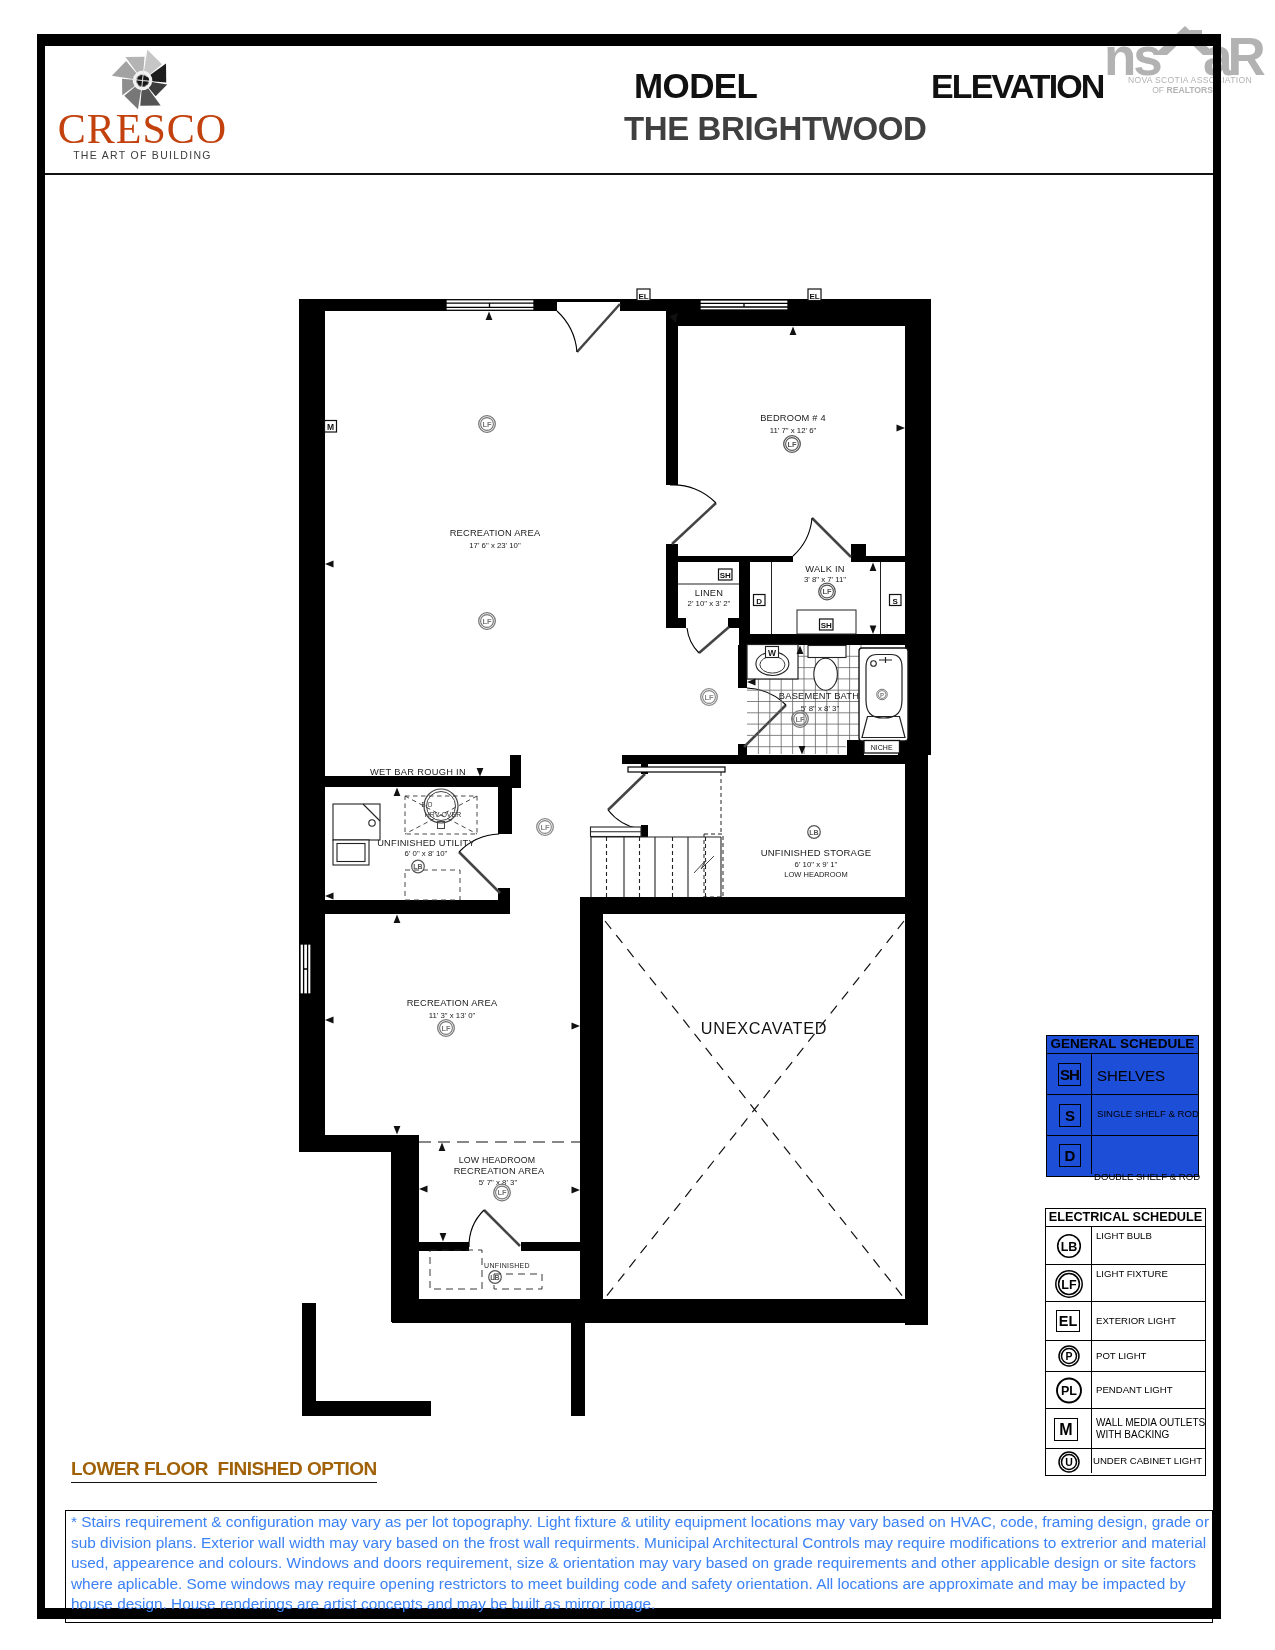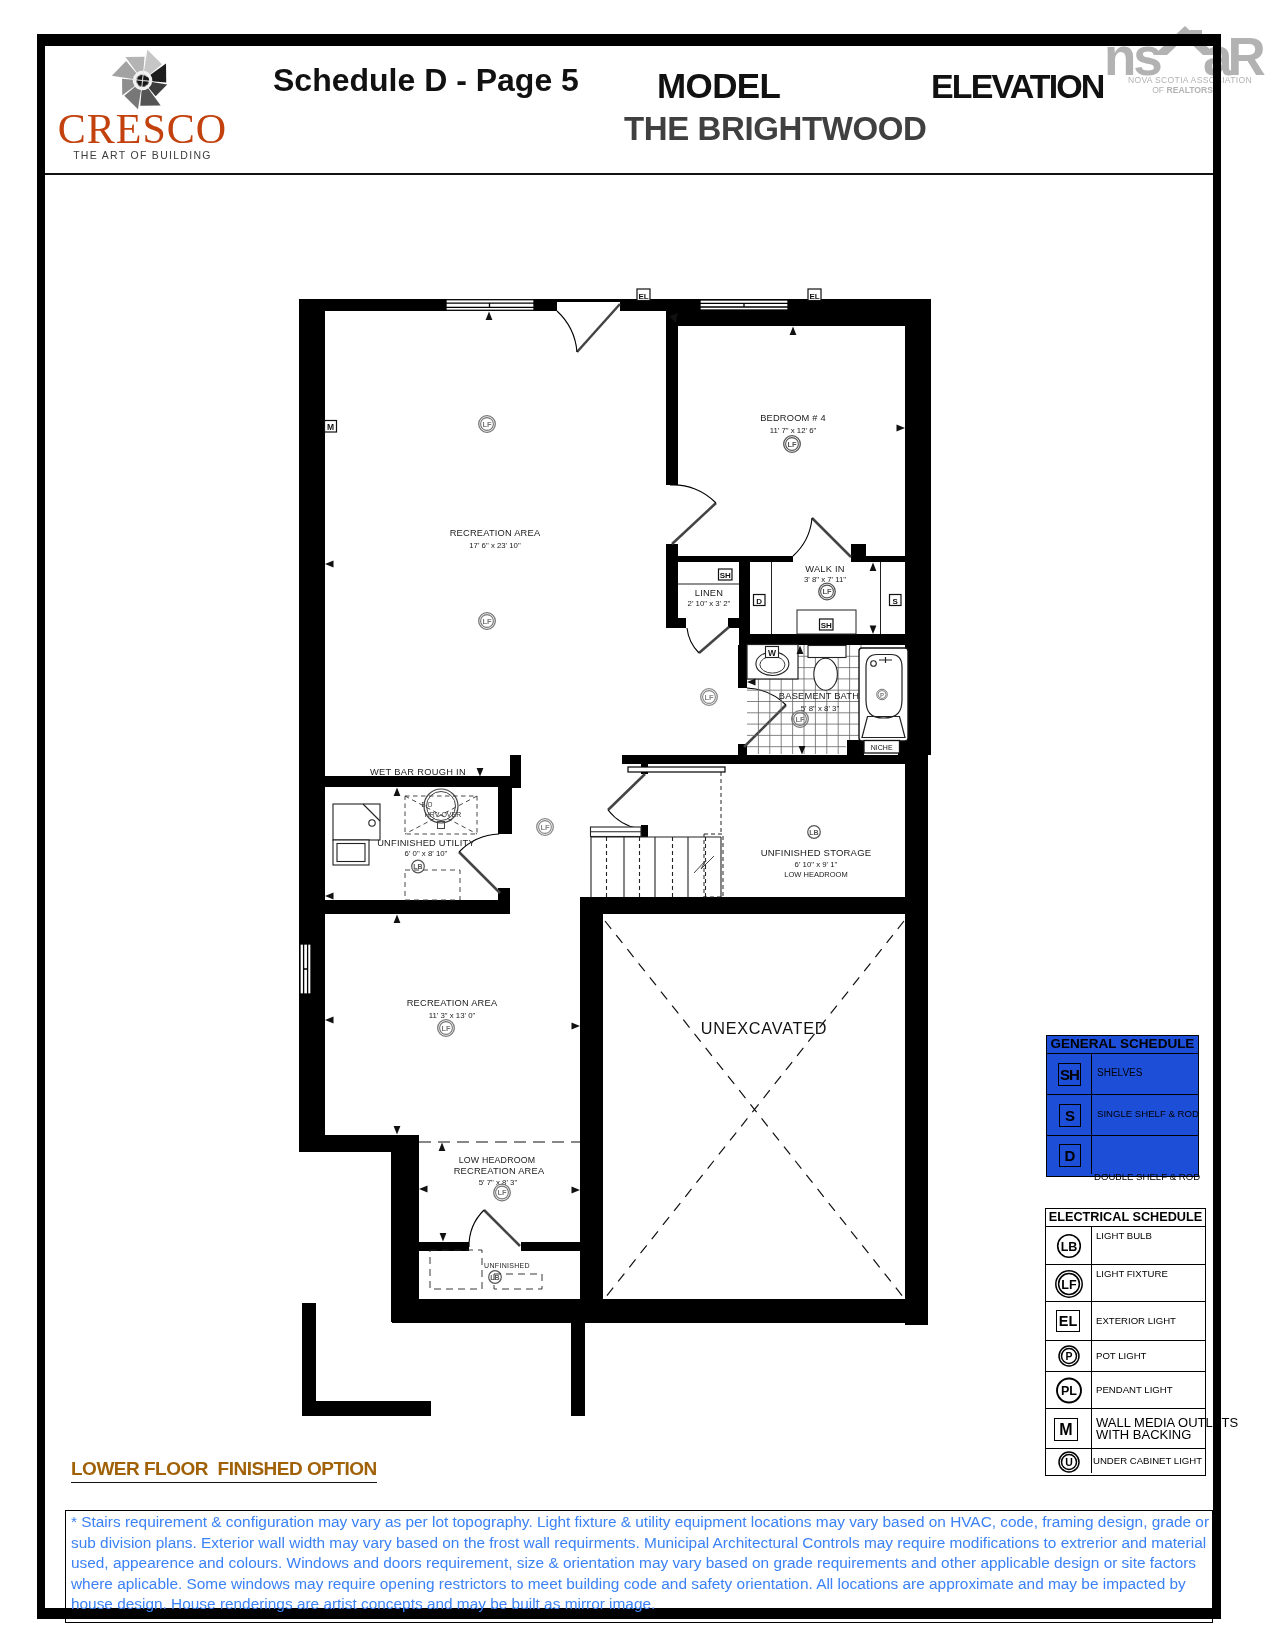--- a/index.html
+++ b/index.html
@@ -40,23 +40,22 @@
       <circle cx="0" cy="0" r="5.6" fill="#161616"></circle>
       <path d="M-10.5,0 L10.5,0 M0,-10.5 L0,10.5" stroke="#e4e4e4" stroke-width="1"></path>
     </g>
   </svg>
 </div>
 
 <div class="abs" style="left:0px;top:108px;width:285px;text-align:center;font-family:'Liberation Serif',serif;font-size:42px;color:#c2410c;letter-spacing:1px;z-index:3;line-height:1;">CRESCO</div>
 
 <div class="abs" style="left:0px;top:149px;width:285px;text-align:center;font-size:10.5px;color:#3c3c3c;letter-spacing:1.3px;z-index:3;">THE ART OF BUILDING</div>
 
-<div class="abs" style="left:273px;top:62px;font-size:32px;font-weight:bold;color:#111;z-index:3;white-space:nowrap;">Schedule D - Page 5</div>
-
-<div class="abs" style="left:634px;top:66px;font-size:35px;font-weight:bold;color:#111;z-index:3;letter-spacing:-0.6px;white-space:nowrap;margin-left:23px;">MODEL</div>
+
+<div class="abs" style="left:634px;top:66px;font-size:35px;font-weight:bold;color:#111;z-index:3;letter-spacing:-0.6px;white-space:nowrap;">MODEL</div>
 
 <div class="abs" style="left:931px;top:67px;font-size:34px;font-weight:bold;color:#111;z-index:3;letter-spacing:-1.9px;white-space:nowrap;">ELEVATION</div>
 
 <div class="abs" style="left:624px;top:110px;font-size:33px;font-weight:bold;color:#404040;z-index:3;letter-spacing:-0.4px;white-space:nowrap;">THE BRIGHTWOOD</div>
 
 <div class="abs" style="left:0;top:0;z-index:2;" id="planwrap">
 <svg id="plan" width="1275" height="1650" viewBox="0 0 1275 1650" fill="none">
 <g stroke="none" fill="#000">
 
 <g>
@@ -502,21 +501,21 @@
 </svg>
 </div>
 
 <div class="abs" style="left:1046px;top:1035px;width:153px;height:142px;border:1.6px solid #000;box-sizing:border-box;z-index:3;background:#1d4ed8;">
 
   <div style="height:17px;border-bottom:1.6px solid #000;text-align:center;font-size:13.5px;font-weight:bold;line-height:16px;white-space:nowrap;">GENERAL SCHEDULE</div>
 
   <div style="height:40px;border-bottom:1.6px solid #000;position:relative;">
     <div class="abs" style="left:0;top:0;width:45px;height:100%;border-right:1.4px solid #000;box-sizing:border-box;"></div>
     <div class="abs" style="left:11px;top:9px;width:21px;height:21px;border:1.6px solid #000;font-size:15px;font-weight:bold;text-align:center;line-height:21px;letter-spacing:-1px;">SH</div>
-    <div class="abs" style="left:50px;top:13px;font-size:10px;white-space:nowrap;">SHELVES</div>
+    <div class="abs" style="left:50px;top:13px;font-size:15px;white-space:nowrap;">SHELVES</div>
   </div>
 
   <div style="height:40px;border-bottom:1.6px solid #000;position:relative;">
     <div class="abs" style="left:0;top:0;width:45px;height:100%;border-right:1.4px solid #000;box-sizing:border-box;"></div>
     <div class="abs" style="left:12px;top:9px;width:20px;height:21px;border:1.6px solid #000;font-size:15px;font-weight:bold;text-align:center;line-height:21px;">S</div>
     <div class="abs" style="left:50px;top:13px;font-size:9.6px;white-space:nowrap;">SINGLE SHELF &amp; ROD</div>
   </div>
 
   <div style="height:38px;position:relative;">
     <div class="abs" style="left:0;top:0;width:45px;height:100%;border-right:1.4px solid #000;box-sizing:border-box;"></div>
@@ -565,21 +564,21 @@
   <div class="abs" style="left:0;top:163px;width:100%;height:36.9px;border-bottom:1.4px solid #000;box-sizing:border-box;">
     <svg class="abs" style="left:7px;top:5px;" width="34" height="29">
           <circle cx="16" cy="13.5" r="12" fill="none" stroke="#000" stroke-width="1.9"></circle>
           <text x="16" y="18" font-size="12.5" font-weight="bold" text-anchor="middle" font-family="Liberation Sans, sans-serif">PL</text>
         </svg>
     <div class="abs" style="left:50px;top:12px;font-size:9.6px;white-space:nowrap;">PENDANT LIGHT</div>
   </div>
 
   <div class="abs" style="left:0;top:199.9px;width:100%;height:40.4px;border-bottom:1.4px solid #000;box-sizing:border-box;">
     <div class="abs" style="left:8px;top:9px;width:22px;height:21px;border:1.7px solid #000;font-size:16px;font-weight:bold;text-align:center;line-height:21px;">M</div>
-    <div class="abs" style="left:50px;top:8px;font-size:13px;line-height:12.3px;white-space:nowrap;">WALL MEDIA OUTLETS<br>WITH BACKING</div>
+    <div class="abs" style="left:50px;top:8px;font-size:10px;line-height:12.3px;white-space:nowrap;">WALL MEDIA OUTLETS<br>WITH BACKING</div>
   </div>
 
   <div class="abs" style="left:0;top:240.3px;width:100%;height:24px;">
     <svg class="abs" style="left:7px;top:2px;" width="34" height="24">
           <circle cx="16" cy="11" r="10" fill="none" stroke="#000" stroke-width="1.5"></circle>
           <circle cx="16" cy="11" r="7.5" fill="none" stroke="#000" stroke-width="1.5"></circle>
           <text x="16" y="15" font-size="10.5" font-weight="bold" text-anchor="middle" font-family="Liberation Sans, sans-serif">U</text>
         </svg>
     <div class="abs" style="left:47px;top:6px;font-size:9.6px;white-space:nowrap;">UNDER CABINET LIGHT</div>
   </div>

